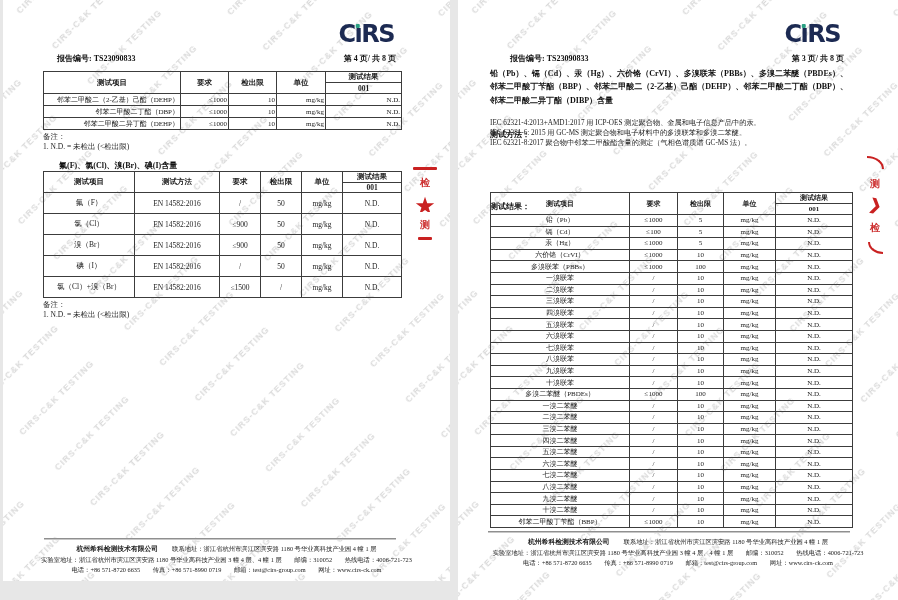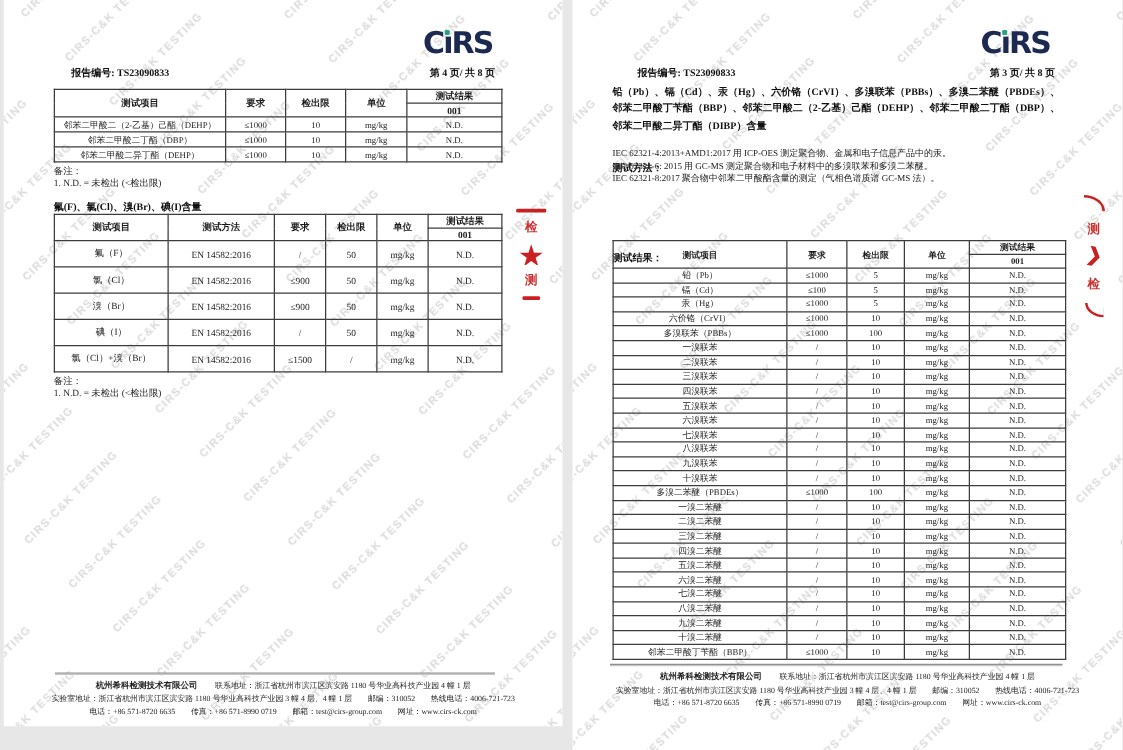--- a/index.html
+++ b/index.html
@@ -20,21 +20,21 @@
   .idot-wrap{position:relative;display:inline-block;}
   .idot{position:absolute;top:1.5px;left:50%;transform:translateX(-50%);width:4.5px;height:4.5px;background:#2aa183;border-radius:1px;}
   
   .hmeta{font-size:8px;font-weight:bold;color:#111;}
   
   table{border-collapse:collapse;table-layout:fixed;}
   th,td{border:1px solid #3c3c3c;text-align:center;padding:0 1px;overflow:hidden;white-space:nowrap;}
   th{font-weight:bold;}
   .t1{width:358px;font-size:7px;}
   .t1 th{height:10px;font-size:7.5px;}
-  .t1 td{height:11px;}
+  .t1 td{height:11px;text-align:right;}
   .t2{width:358px;font-size:7.5px;}
   .t2 th{height:9px;}
   .t2 td{height:20px;}
   .t3{width:362px;font-size:7px;}
   .t3 th{height:10px;}
   .t3 td{height:10.6px;}
   
   .note{font-size:7.5px;color:#222;}
   .sect-title{font-size:8px;font-weight:bold;line-height:13.4px;text-align:justify;color:#111;}
   .bold-label{font-size:8px;font-weight:bold;color:#111;margin-top:20px;}
@@ -113,21 +113,21 @@
           <td>10</td>
           <td>mg/kg</td>
           <td>N.D.</td>
         </tr>
       </tbody>
   </table>
 
   <div class="abs note" style="left:40px;top:132px;">备注：</div>
   <div class="abs note" style="left:40px;top:142px;">1. N.D. = 未检出 (&lt;检出限)</div>
 
-  <div class="abs tbl-title" style="left:40px;top:160px;">氟(F)、氯(Cl)、溴(Br)、碘(I)含量</div>
+  <div class="abs tbl-title" style="left:56px;top:160px;">氟(F)、氯(Cl)、溴(Br)、碘(I)含量</div>
 
   <table class="abs t2" style="left:40px;top:171px;">
     <colgroup>
         <col style="width:91px">
         <col style="width:85px">
         <col style="width:41px">
         <col style="width:41px">
         <col style="width:41px">
         <col style="width:59px">
       </colgroup>

